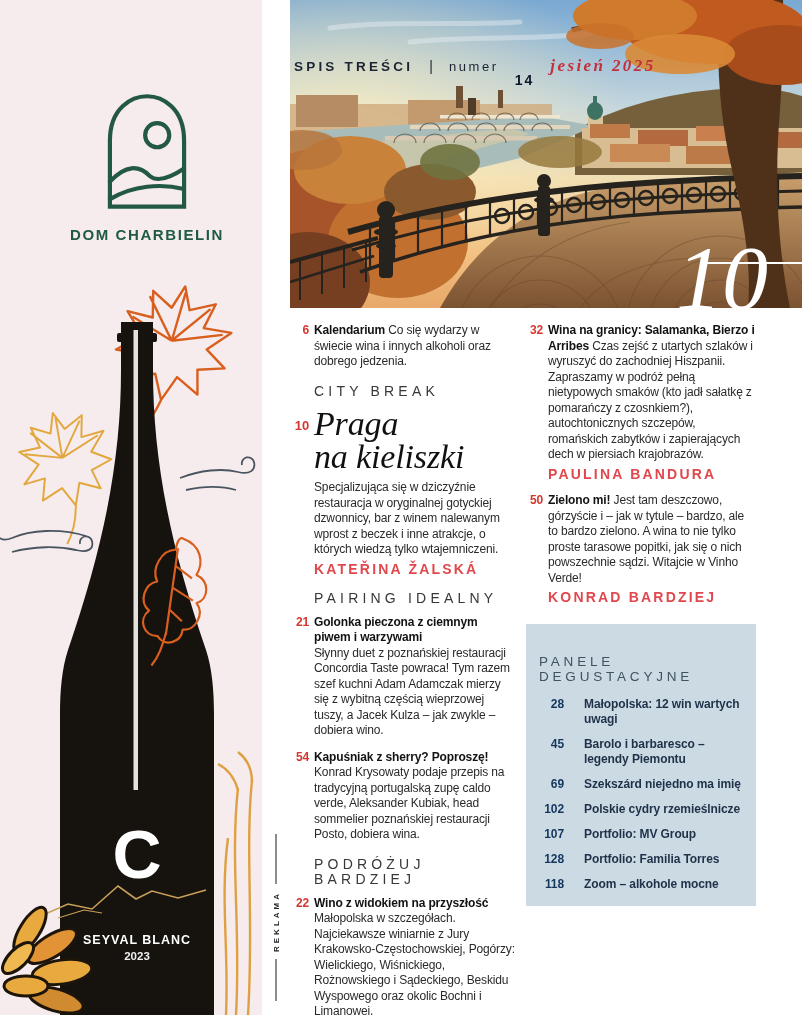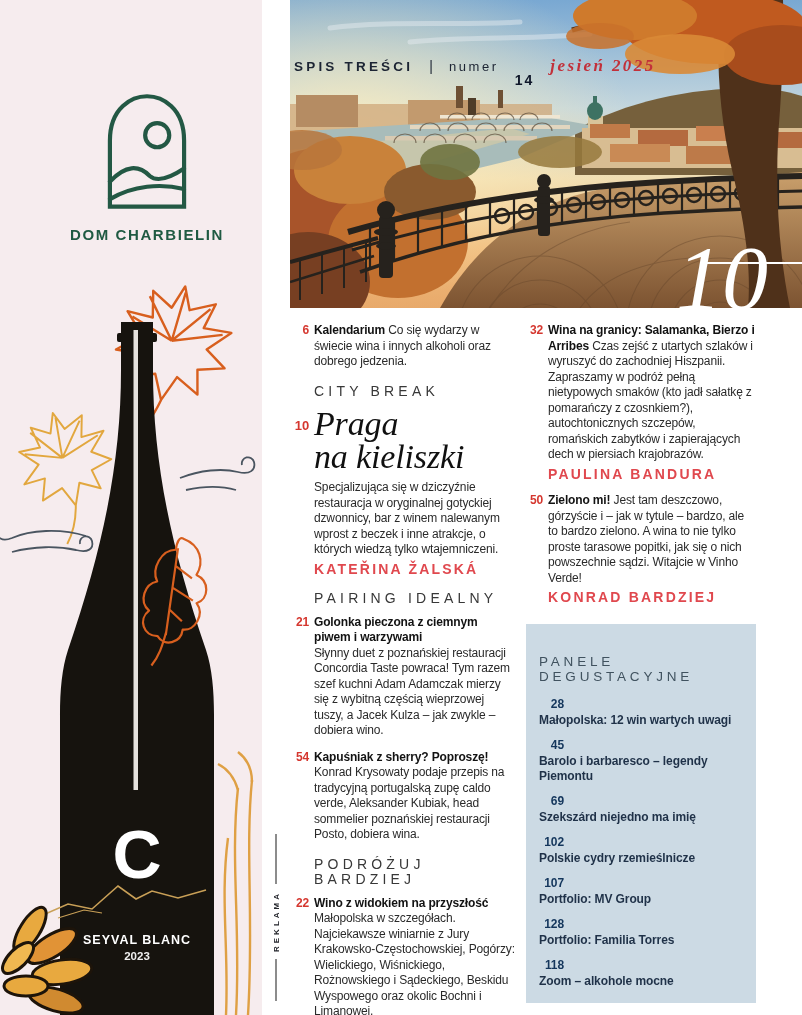--- a/index.html
+++ b/index.html
@@ -44,21 +44,21 @@
   .author{color:#e0484e;font-weight:bold;font-size:14px;letter-spacing:2.2px;margin-top:4px;}
   .section-head{font-size:14px;letter-spacing:4.2px;font-weight:400;color:#383838;margin:14px 0 8px 22px;}
 
   .feature{position:relative;padding-left:22px;margin:2px 0 10px;}
   .feature .num{position:absolute;left:0;top:11px;width:17px;text-align:right;color:#d5372f;font-weight:bold;font-size:13px;}
   .feature-title{font-family:"Liberation Serif",serif;font-style:italic;font-size:34px;line-height:33px;color:#101010;}
   .feature-desc{margin-top:7px;}
 
   .panel{background:#ccdae4;margin-top:18px;padding:30px 10px 4px 13px;}
   .panel-title{font-size:13.5px;letter-spacing:3.8px;color:#40525f;font-weight:400;margin-bottom:12px;}
-  .panel-item{display:flex;gap:1px;margin-bottom:10px;font-weight:bold;font-size:12px;line-height:15px;color:#1f3148;letter-spacing:-0.1px;flex-direction:column;}
+  .panel-item{display:flex;gap:20px;margin-bottom:10px;font-weight:bold;font-size:12px;line-height:15px;color:#1f3148;letter-spacing:-0.1px;}
   .panel-item .pnum{width:25px;text-align:right;color:#14365c;flex:none;}
 </style>
 </head>
 <body>
 
 <div class="page">
 
   <aside class="sidebar">
     <svg class="decor" viewBox="0 0 262 1015">
       <defs>

